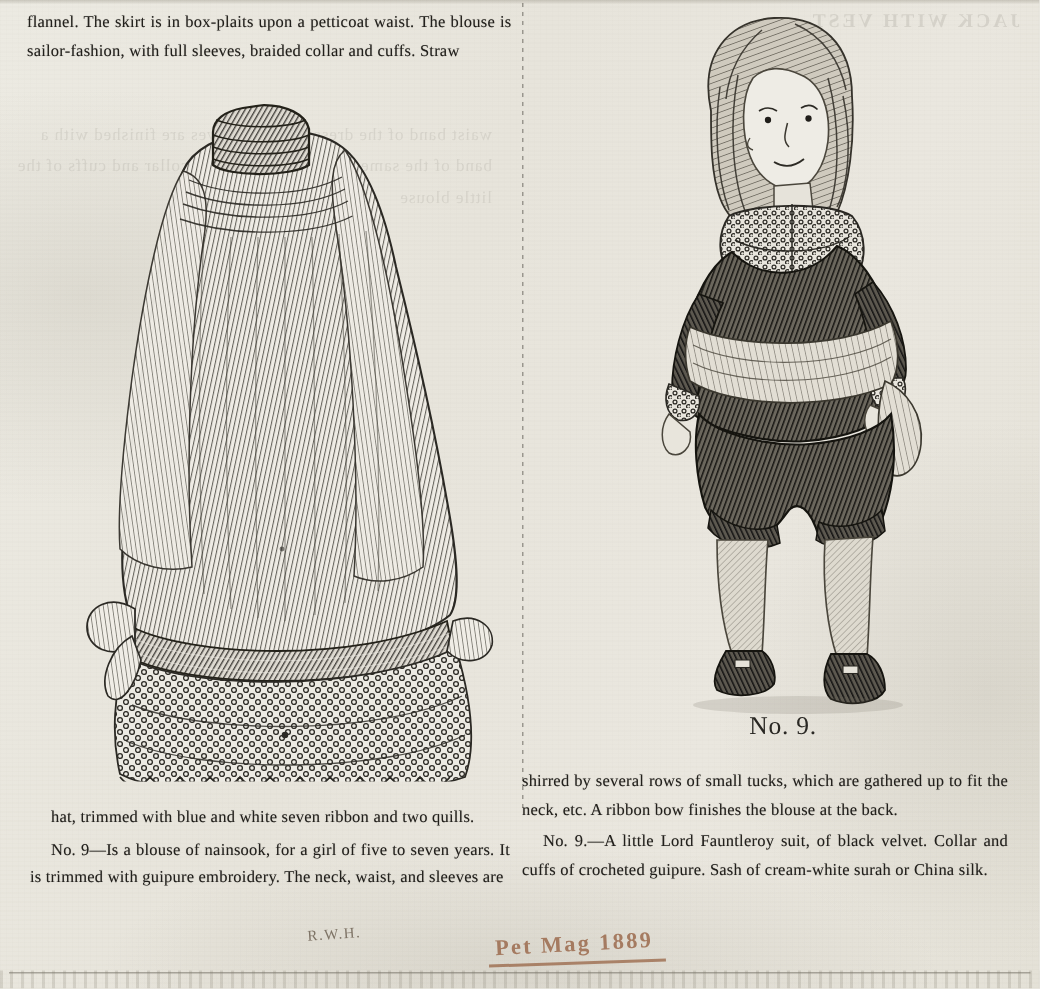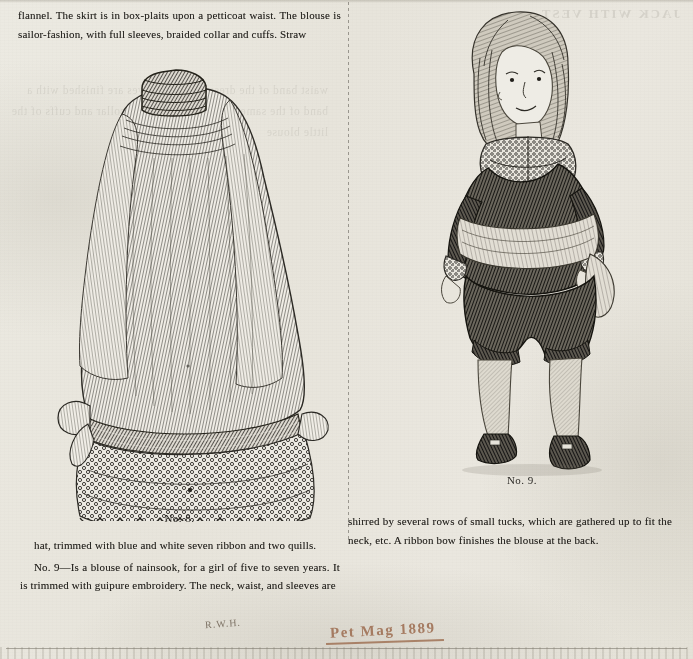--- a/index.html
+++ b/index.html
@@ -88,21 +88,21 @@
     text-align: justify;
     letter-spacing: 0.15px;
     color: #22201c;
     text-shadow: 0 0 0.6px rgba(40,38,34,0.35);
   }
   p.body.indent { text-indent: 14px; }
   p.gap { margin-top: 3px; }
 
   .figure-caption {
     text-align: center;
-    font-size: 11px;
+    font-size: 17px;
     letter-spacing: 0.5px;
     color: #2a2824;
     margin-top: 2px;
   }
 
   
   .fig8-wrap {
     position: absolute;
     left: 18px;
     top: 66px;
@@ -299,23 +299,20 @@
         <path d="M72 340 C56 330 40 338 40 352 C40 366 56 374 72 364 Z" fill="url(#hatch8b)" stroke="#2b2924" stroke-width="1.2"></path>
         <path d="M70 358 C56 366 48 386 54 398 C62 406 72 392 76 374 Z" fill="url(#hatch8b)" stroke="#2b2924" stroke-width="1.1"></path>
 
         <path d="M284 348 C300 342 312 352 310 364 C306 376 290 378 280 368 Z" fill="url(#hatch8b)" stroke="#2b2924" stroke-width="1.1"></path>
 
         <circle cx="172" cy="424" r="2.2" fill="#2b2924"></circle>
         <circle cx="170" cy="300" r="1.6" fill="#2b2924" opacity="0.6"></circle>
       </svg>
     </div>
 
-    <div class="cap8">
-      <div class="figure-caption">No. 8.</div>
-    </div>
 
     <div class="fig9-wrap">
       <svg width="280" height="480" viewBox="0 0 280 480">
         <defs>
           <pattern id="velvet" width="3" height="3" patternUnits="userSpaceOnUse" patternTransform="rotate(20)">
             <rect width="3" height="3" fill="#6b675d"></rect>
             <path d="M0 0 L0 3" stroke="#14130f" stroke-width="2" opacity="0.95"></path>
           </pattern>
           <pattern id="velvet2" width="3" height="3" patternUnits="userSpaceOnUse" patternTransform="rotate(-25)">
             <rect width="3" height="3" fill="#5c584f"></rect>
@@ -432,20 +429,21 @@
       <div class="figure-caption">No. 9.</div>
     </div>
 
     <div class="bottom-left-text">
       <p class="body indent">hat, trimmed with blue and white seven ribbon and two quills.</p>
       <p class="body indent gap">No. 9—Is a blouse of nainsook, for a girl of five to seven years.  It is trimmed with guipure embroidery.  The neck, waist, and sleeves are</p>
     </div>
 
     <div class="bottom-right-text">
       <p class="body">shirred by several rows of small tucks, which are gathered up to fit the neck, etc.  A ribbon bow finishes the blouse at the back.</p>
+      <p class="body indent gap">No. 9.—A little Lord Fauntleroy suit, of black velvet.  Collar and cuffs of crocheted guipure. Sash of cream-white surah or China silk.</p>
     </div>
   </div>
 
   <div class="pencil pencil-1">R.W.H.</div>
   <div class="pencil pencil-2">Pet Mag 1889</div>
   <div class="pencil-underline"></div>
 
   <div class="bottom-line"></div>
   <div class="bottom-edge"></div>
 </div>

